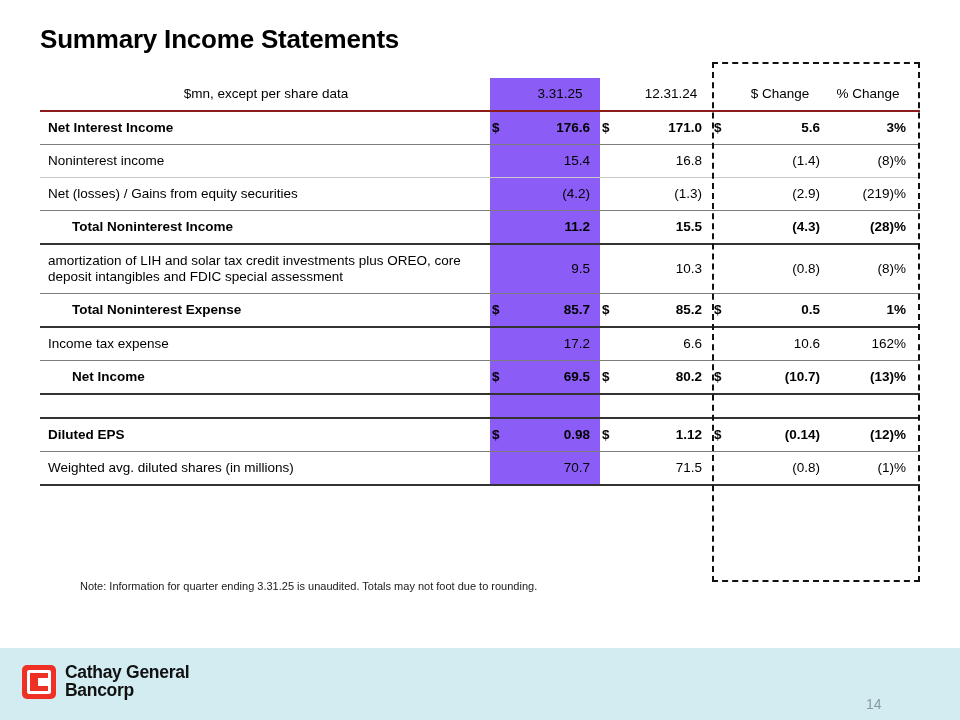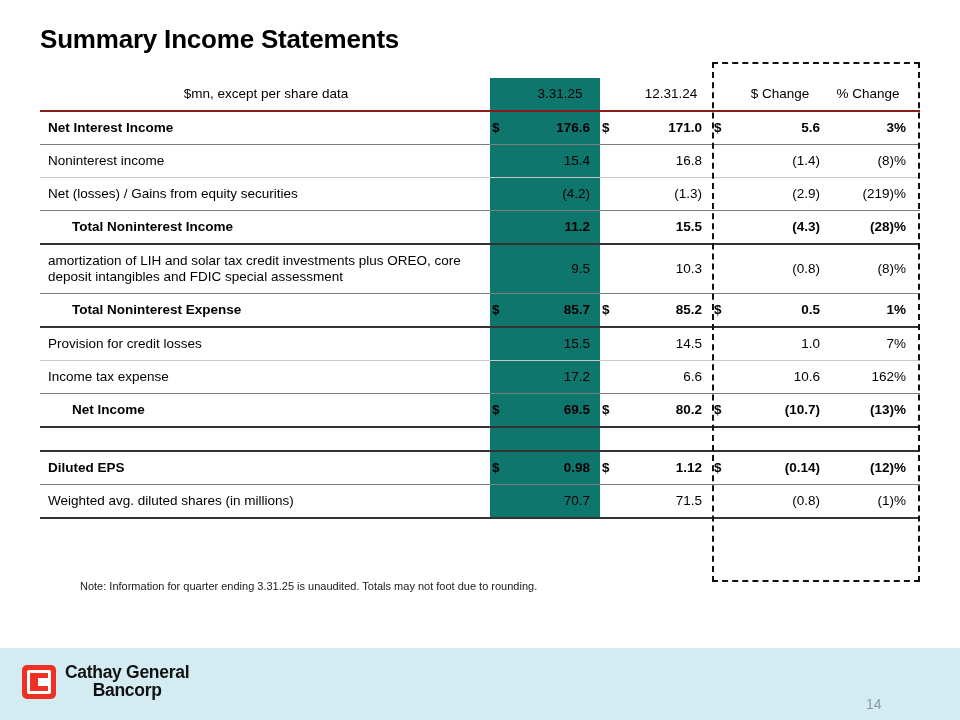--- a/index.html
+++ b/index.html
@@ -56,21 +56,21 @@
   col.c-chg-v  { width: 90px;  }
   col.c-pct-v  { width: 90px;  }
 
   
   .lbl { text-align: left; padding-left: 8px !important; padding-right: 6px !important; }
   .dol { text-align: left;  padding-left: 2px !important; }
   .num { text-align: right; padding-right: 10px !important; }
   .num-pct { text-align: right; padding-right: 14px !important; }
 
   
-  .shade { background: #0f766e; }
+  .shade { background: #8b5cf6; }
 
   
   tr.r td { height: 32px; }
   tr.r.tall td { height: 48px; }
   tr.bold td { font-weight: bold; }
   tr.spacer td { height: 22px; }
 
   .indent { padding-left: 32px !important; }
 
   
@@ -142,21 +142,20 @@
     left: 16px; top: 13px;
     width: 13px; height: 8px;
     background: #ffffff;
   }
   .logo-text {
     font-size: 17.5px;
     font-weight: bold;
     line-height: 1.02;
     color: #111111;
     letter-spacing: -0.3px;
-    text-align: center;
   }
   .page-num {
     position: absolute;
     left: 866px;
     top: 676px;
     font-size: 14px;
     color: #8a9aa0;
     margin-top: 20px;
   }
 </style>
@@ -250,30 +249,20 @@
         <td class="lbl indent">Total Noninterest Expense</td>
         <td class="dol shade">$</td>
         <td class="num shade">85.7</td>
         <td class="dol">$</td>
         <td class="num">85.2</td>
         <td class="dol">$</td>
         <td class="num">0.5</td>
         <td class="num-pct">1%</td>
       </tr>
 
-      <tr class="r rule-thin">
-        <td class="lbl">Provision for credit losses</td>
-        <td class="dol shade"></td>
-        <td class="num shade">15.5</td>
-        <td class="dol"></td>
-        <td class="num">14.5</td>
-        <td class="dol"></td>
-        <td class="num">1.0</td>
-        <td class="num-pct">7%</td>
-      </tr>
 
       <tr class="r rule-med">
         <td class="lbl">Income tax expense</td>
         <td class="dol shade"></td>
         <td class="num shade">17.2</td>
         <td class="dol"></td>
         <td class="num">6.6</td>
         <td class="dol"></td>
         <td class="num">10.6</td>
         <td class="num-pct">162%</td>

